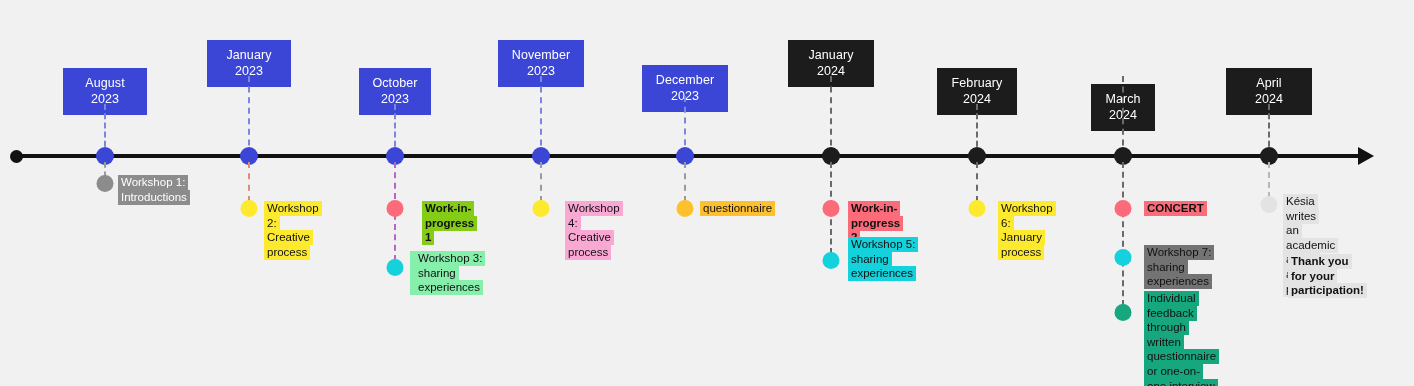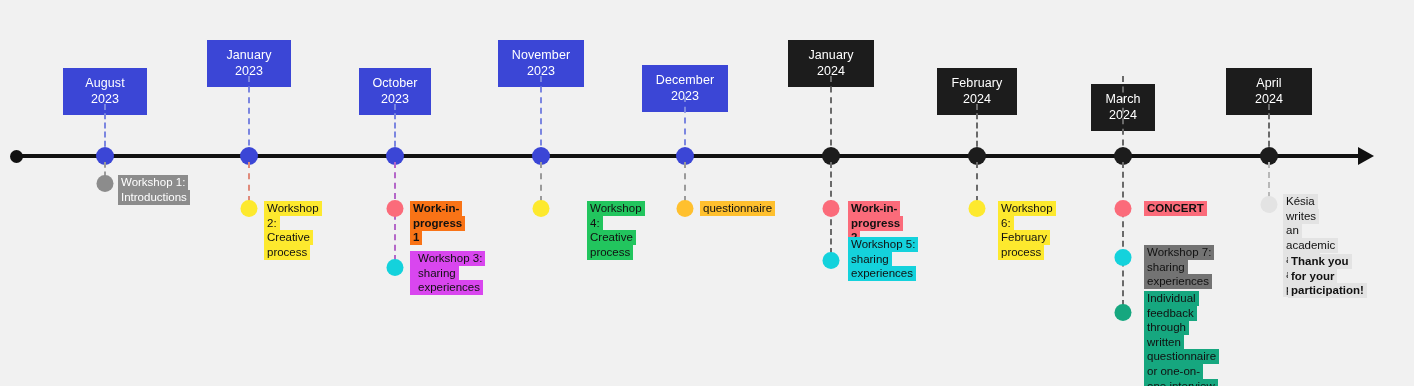--- a/index.html
+++ b/index.html
@@ -151,33 +151,33 @@
         <div class="event-text" style="left: 15px; top: 201px;"><span style="background: rgb(253, 233, 46); color: rgb(17, 17, 17);">Workshop 2:
 Creative process</span></div>
       </div>
       <div class="column" style="left: 395px;">
         <div class="month-box blue" style="top: 68px; width: 72px;">October
 2023</div>
         <div class="dash" style="top: 104px; height: 52px; border-left-color: rgb(123, 134, 224);"></div>
         <div class="axis-node blue" style="top: 147px;"></div>
         <div class="dash" style="top: 162px; height: 99px; border-left-color: rgb(180, 103, 200);"></div>
         <div class="event-dot" style="top: 200px; background: rgb(251, 107, 122);"></div>
-        <div class="event-text bold" style="left: 15px; top: 201px;"><span style="background: #f97316; color: rgb(17, 17, 17);">Work-in-progress 1</span></div>
+        <div class="event-text bold" style="left: 15px; top: 201px;"><span style="background: #84cc16; color: rgb(17, 17, 17); margin-left: 12px;">Work-in-progress 1</span></div>
         <div class="event-dot" style="top: 259px; background: rgb(20, 210, 220);"></div>
-        <div class="event-text" style="left: 15px; top: 251px;"><span style="background: #d946ef; color: rgb(17, 17, 17); padding-left: 8px;">Workshop 3:
+        <div class="event-text" style="left: 15px; top: 251px;"><span style="background: #86efac; color: rgb(17, 17, 17); padding-left: 8px;">Workshop 3:
 sharing experiences</span></div>
       </div>
       <div class="column" style="left: 541px;">
         <div class="month-box blue" style="top: 40px; width: 86px;">November
 2023</div>
         <div class="dash" style="top: 76px; height: 80px; border-left-color: rgb(123, 134, 224);"></div>
         <div class="axis-node blue" style="top: 147px;"></div>
         <div class="dash" style="top: 162px; height: 40px; border-left-color: rgb(154, 154, 154);"></div>
         <div class="event-dot" style="top: 200px; background: rgb(253, 233, 46);"></div>
-        <div class="event-text" style="left: 24px; top: 201px;"><span style="background: #22c55e; color: rgb(17, 17, 17); margin-left: 22px;">Workshop 4:
+        <div class="event-text" style="left: 24px; top: 201px;"><span style="background: #f9a8d4; color: rgb(17, 17, 17);">Workshop 4:
 Creative process</span></div>
       </div>
       <div class="column" style="left: 685px;">
         <div class="month-box blue" style="top: 65px; width: 86px;">December 2023</div>
         <div class="dash" style="top: 96px; height: 60px; border-left-color: rgb(123, 134, 224);"></div>
         <div class="axis-node blue" style="top: 147px;"></div>
         <div class="dash" style="top: 162px; height: 40px; border-left-color: rgb(154, 154, 154);"></div>
         <div class="event-dot" style="top: 200px; background: rgb(255, 192, 46);"></div>
         <div class="event-text" style="left: 15px; top: 201px;"><span style="background: rgb(255, 192, 46); color: rgb(17, 17, 17);">questionnaire</span></div>
       </div>
@@ -194,21 +194,21 @@
 sharing experiences</span></div>
       </div>
       <div class="column" style="left: 977px;">
         <div class="month-box black" style="top: 68px; width: 80px;">February
 2024</div>
         <div class="dash" style="top: 104px; height: 52px; border-left-color: rgb(106, 106, 106);"></div>
         <div class="axis-node black" style="top: 147px;"></div>
         <div class="dash" style="top: 162px; height: 40px; border-left-color: rgb(106, 106, 106);"></div>
         <div class="event-dot" style="top: 200px; background: rgb(253, 233, 46);"></div>
         <div class="event-text" style="left: 21px; top: 201px;"><span style="background: rgb(253, 233, 46); color: rgb(17, 17, 17);">Workshop 6:
-February process</span></div>
+January process</span></div>
       </div>
       <div class="column" style="left: 1123px;">
         <div class="month-box black" style="top: 56px; width: 64px; margin-top: 28px;">March
 2024</div>
         <div class="dash" style="top: 76px; height: 80px; border-left-color: rgb(106, 106, 106);"></div>
         <div class="axis-node black" style="top: 147px;"></div>
         <div class="dash" style="top: 162px; height: 144px; border-left-color: rgb(106, 106, 106);"></div>
         <div class="event-dot" style="top: 200px; background: rgb(251, 107, 122);"></div>
         <div class="event-text bold" style="left: 21px; top: 201px;"><span style="background: rgb(251, 107, 122); color: rgb(17, 17, 17);">CONCERT</span></div>
         <div class="event-dot" style="top: 249px; background: rgb(20, 210, 220);"></div>

